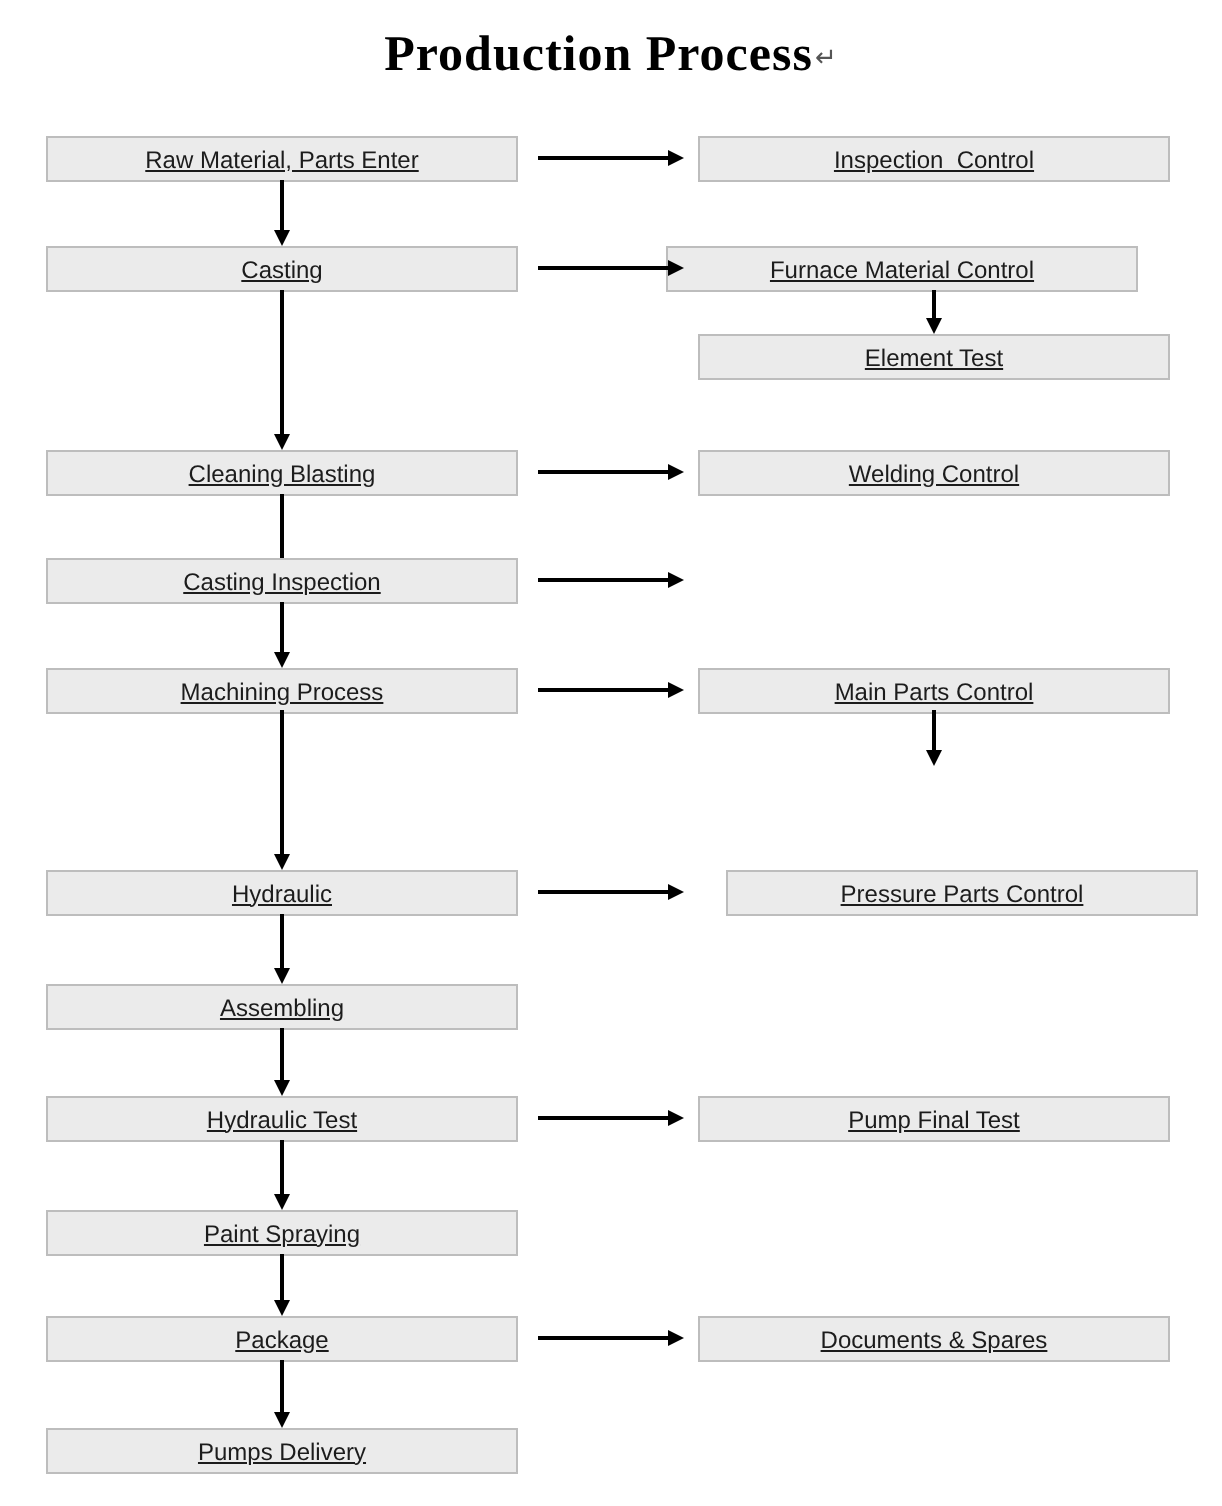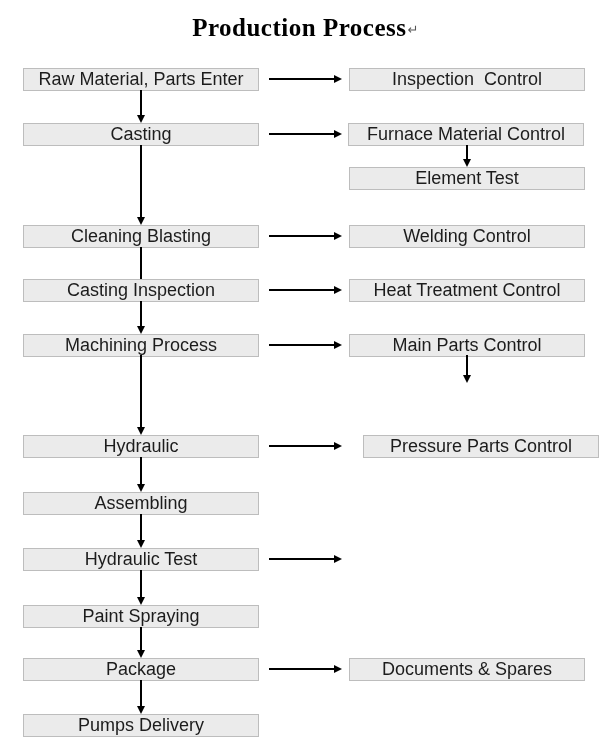--- a/index.html
+++ b/index.html
@@ -10,21 +10,21 @@
   .title{
     position:absolute;top:14px;left:0;width:611px;text-align:center;
     font-family:"Liberation Serif", serif;font-weight:bold;font-size:25px;
     color:#000;margin:0;letter-spacing:0.5px;
   }
   .pilcrow{font-size:13px;color:#555;font-weight:normal;vertical-align:2px;margin-left:1px;}
   .node{
     position:absolute;width:234px;height:21px;
     background:#ebebeb;border:1px solid #bdbdbd;
     display:flex;align-items:center;justify-content:center;
-    font-size:18px;color:#1c1c1c;white-space:pre;
+    font-size:12px;color:#1c1c1c;white-space:pre;text-decoration:underline;
   }
   .vline{position:absolute;width:1.5px;background:#000;}
   .hline{position:absolute;height:1.5px;background:#000;}
   .head-down{
     position:absolute;width:0;height:0;
     border-left:4.5px solid transparent;border-right:4.5px solid transparent;
     border-top:8px solid #000;
   }
   .head-right{
     position:absolute;width:0;height:0;
@@ -45,26 +45,26 @@
   <div class="node" style="left:23px;top:279px">Casting Inspection</div>
   <div class="node" style="left:23px;top:334px">Machining Process</div>
   <div class="node" style="left:23px;top:435px">Hydraulic</div>
   <div class="node" style="left:23px;top:492px">Assembling</div>
   <div class="node" style="left:23px;top:548px">Hydraulic Test</div>
   <div class="node" style="left:23px;top:605px">Paint Spraying</div>
   <div class="node" style="left:23px;top:658px">Package</div>
   <div class="node" style="left:23px;top:714px">Pumps Delivery</div>
 
   <div class="node" style="left:349px;top:68px">Inspection  Control</div>
-  <div class="node" style="left:348px;top:123px">Furnace Material Control</div>
+  <div class="node" style="left:333px;top:123px">Furnace Material Control</div>
   <div class="node" style="left:349px;top:167px">Element Test</div>
   <div class="node" style="left:349px;top:225px">Welding Control</div>
-  <div class="node" style="left:349px;top:279px">Heat Treatment Control</div>
   <div class="node" style="left:349px;top:334px">Main Parts Control</div>
   <div class="node" style="left:363px;top:435px">Pressure Parts Control</div>
+  <div class="node" style="left:349px;top:548px">Pump Final Test</div>
   <div class="node" style="left:349px;top:658px">Documents &amp; Spares</div>
 
   <div class="vline" style="left:140px;top:90px;height:25px"></div>
   <div class="head-down" style="left:136.5px;top:115px"></div>
 
   <div class="vline" style="left:140px;top:145px;height:72px"></div>
   <div class="head-down" style="left:136.5px;top:217px"></div>
 
   <div class="vline" style="left:140px;top:247px;height:32px"></div>
 

